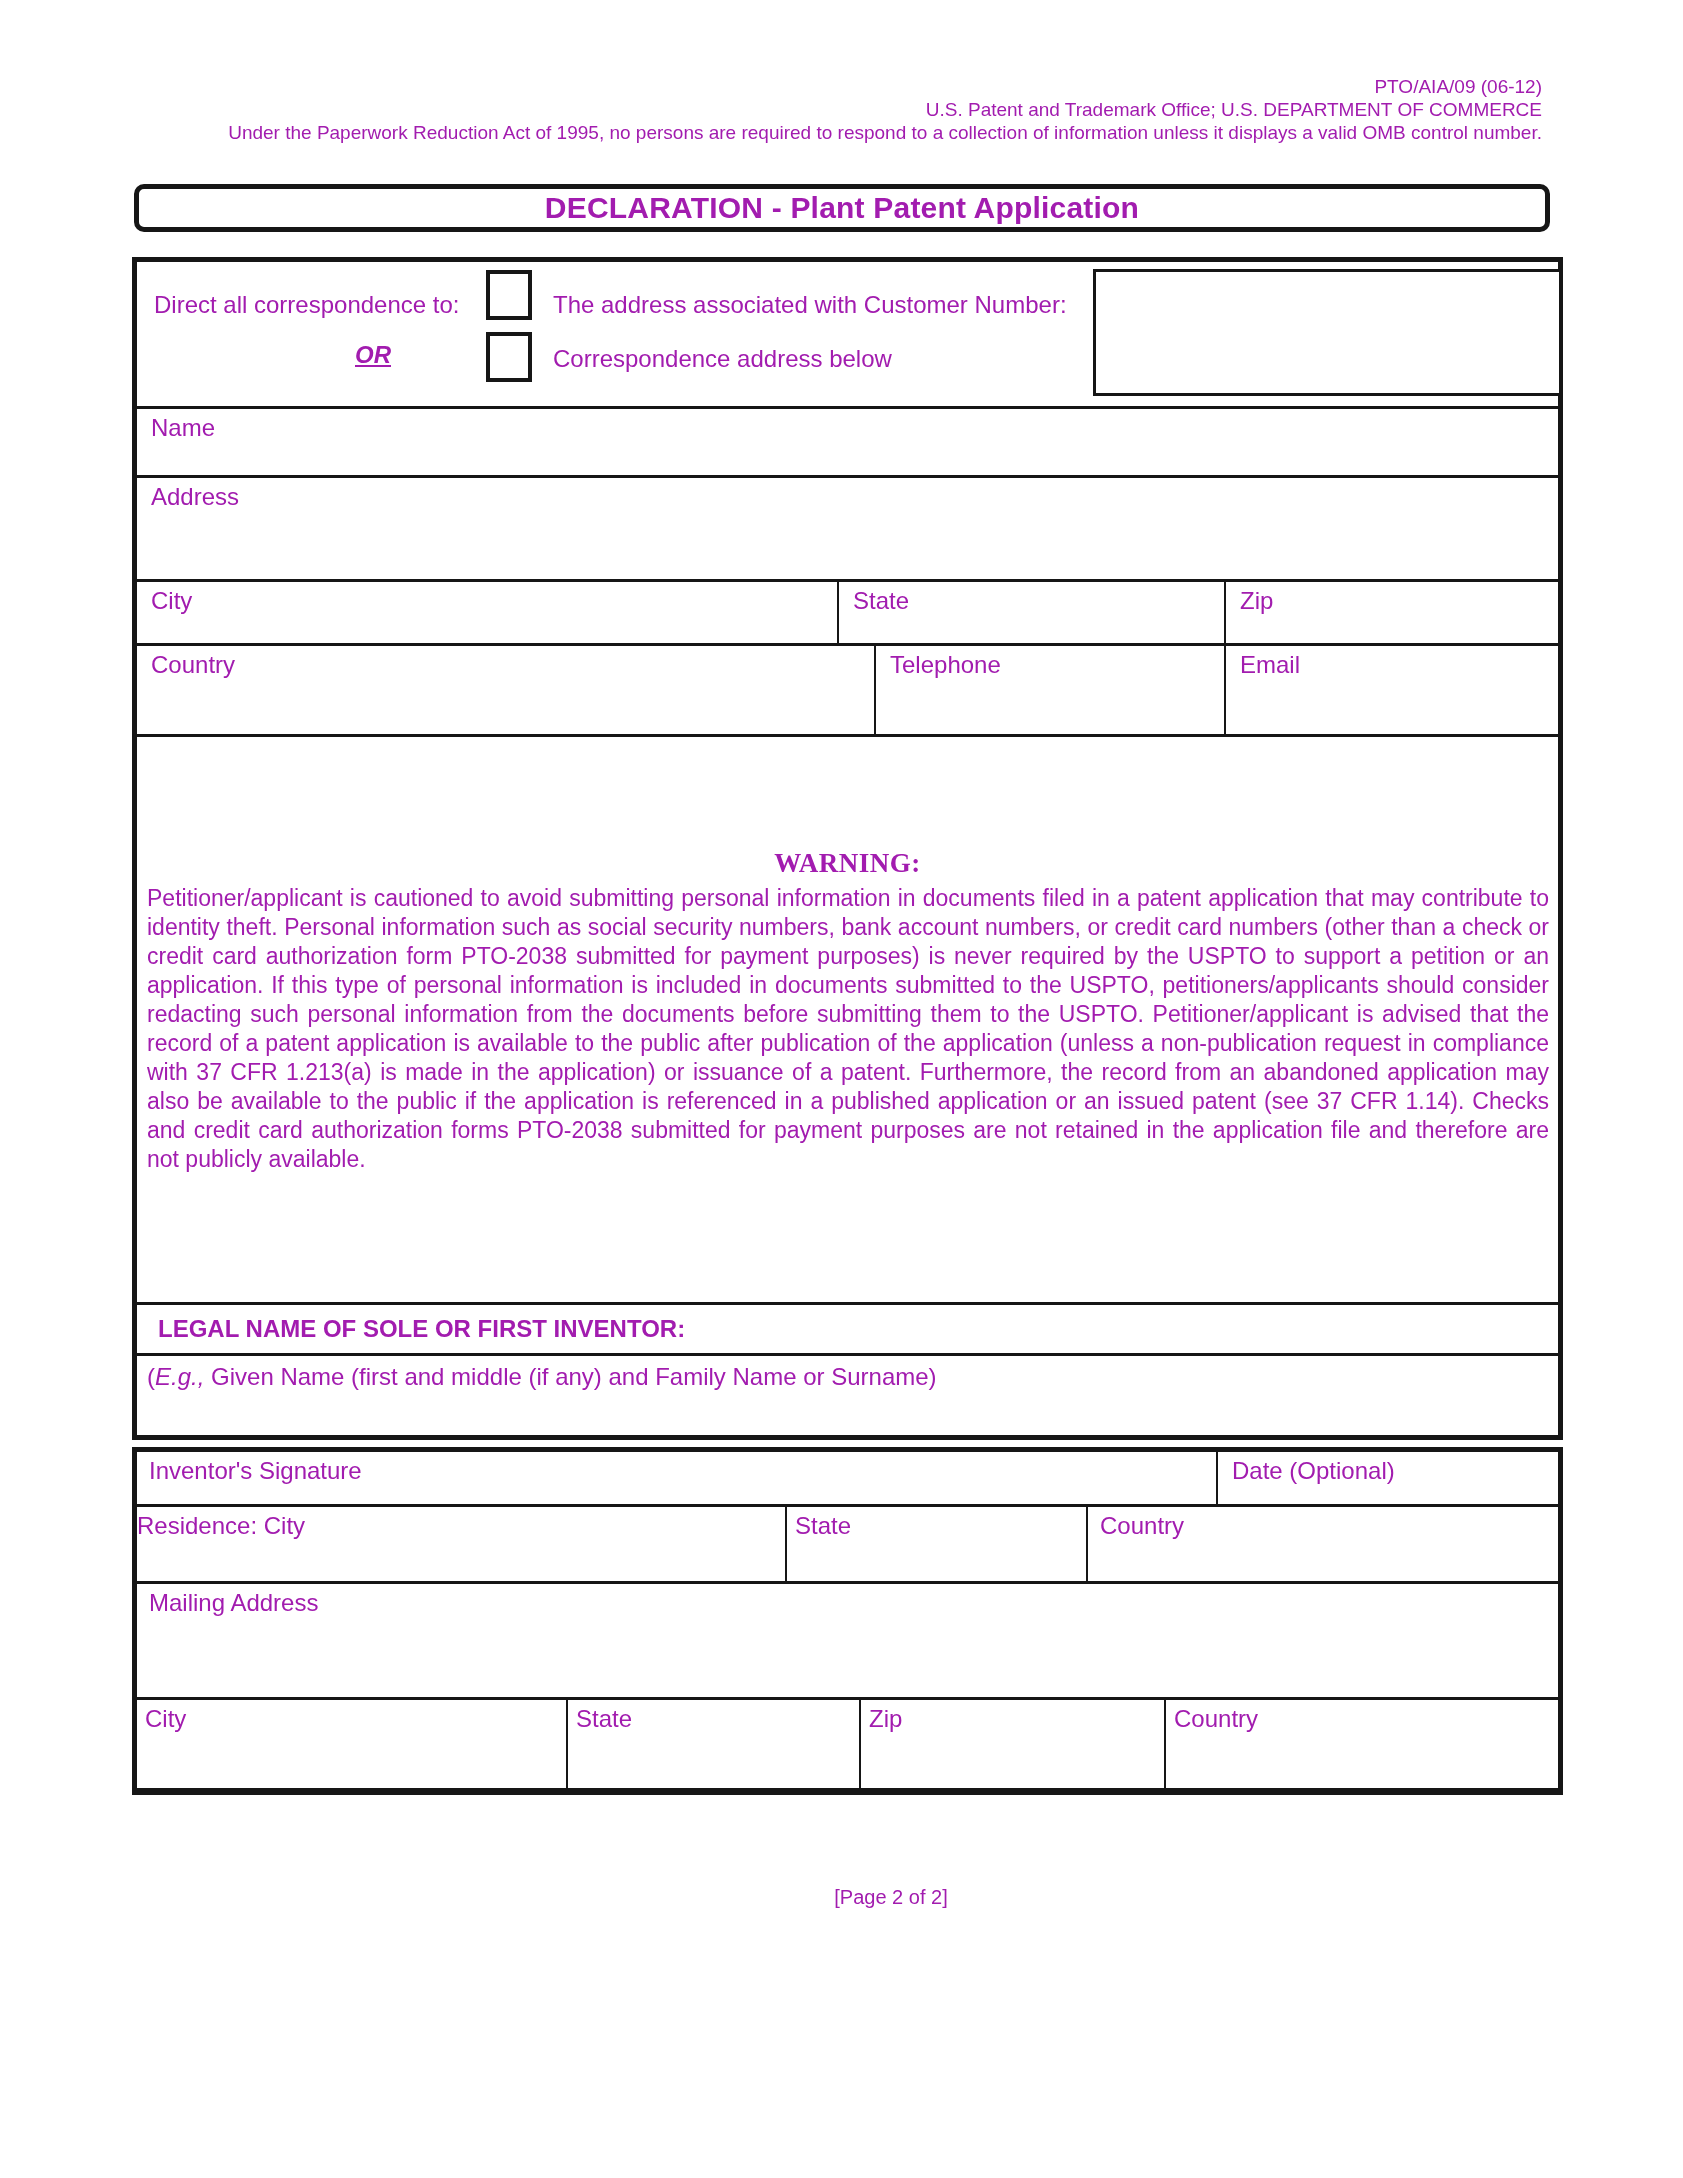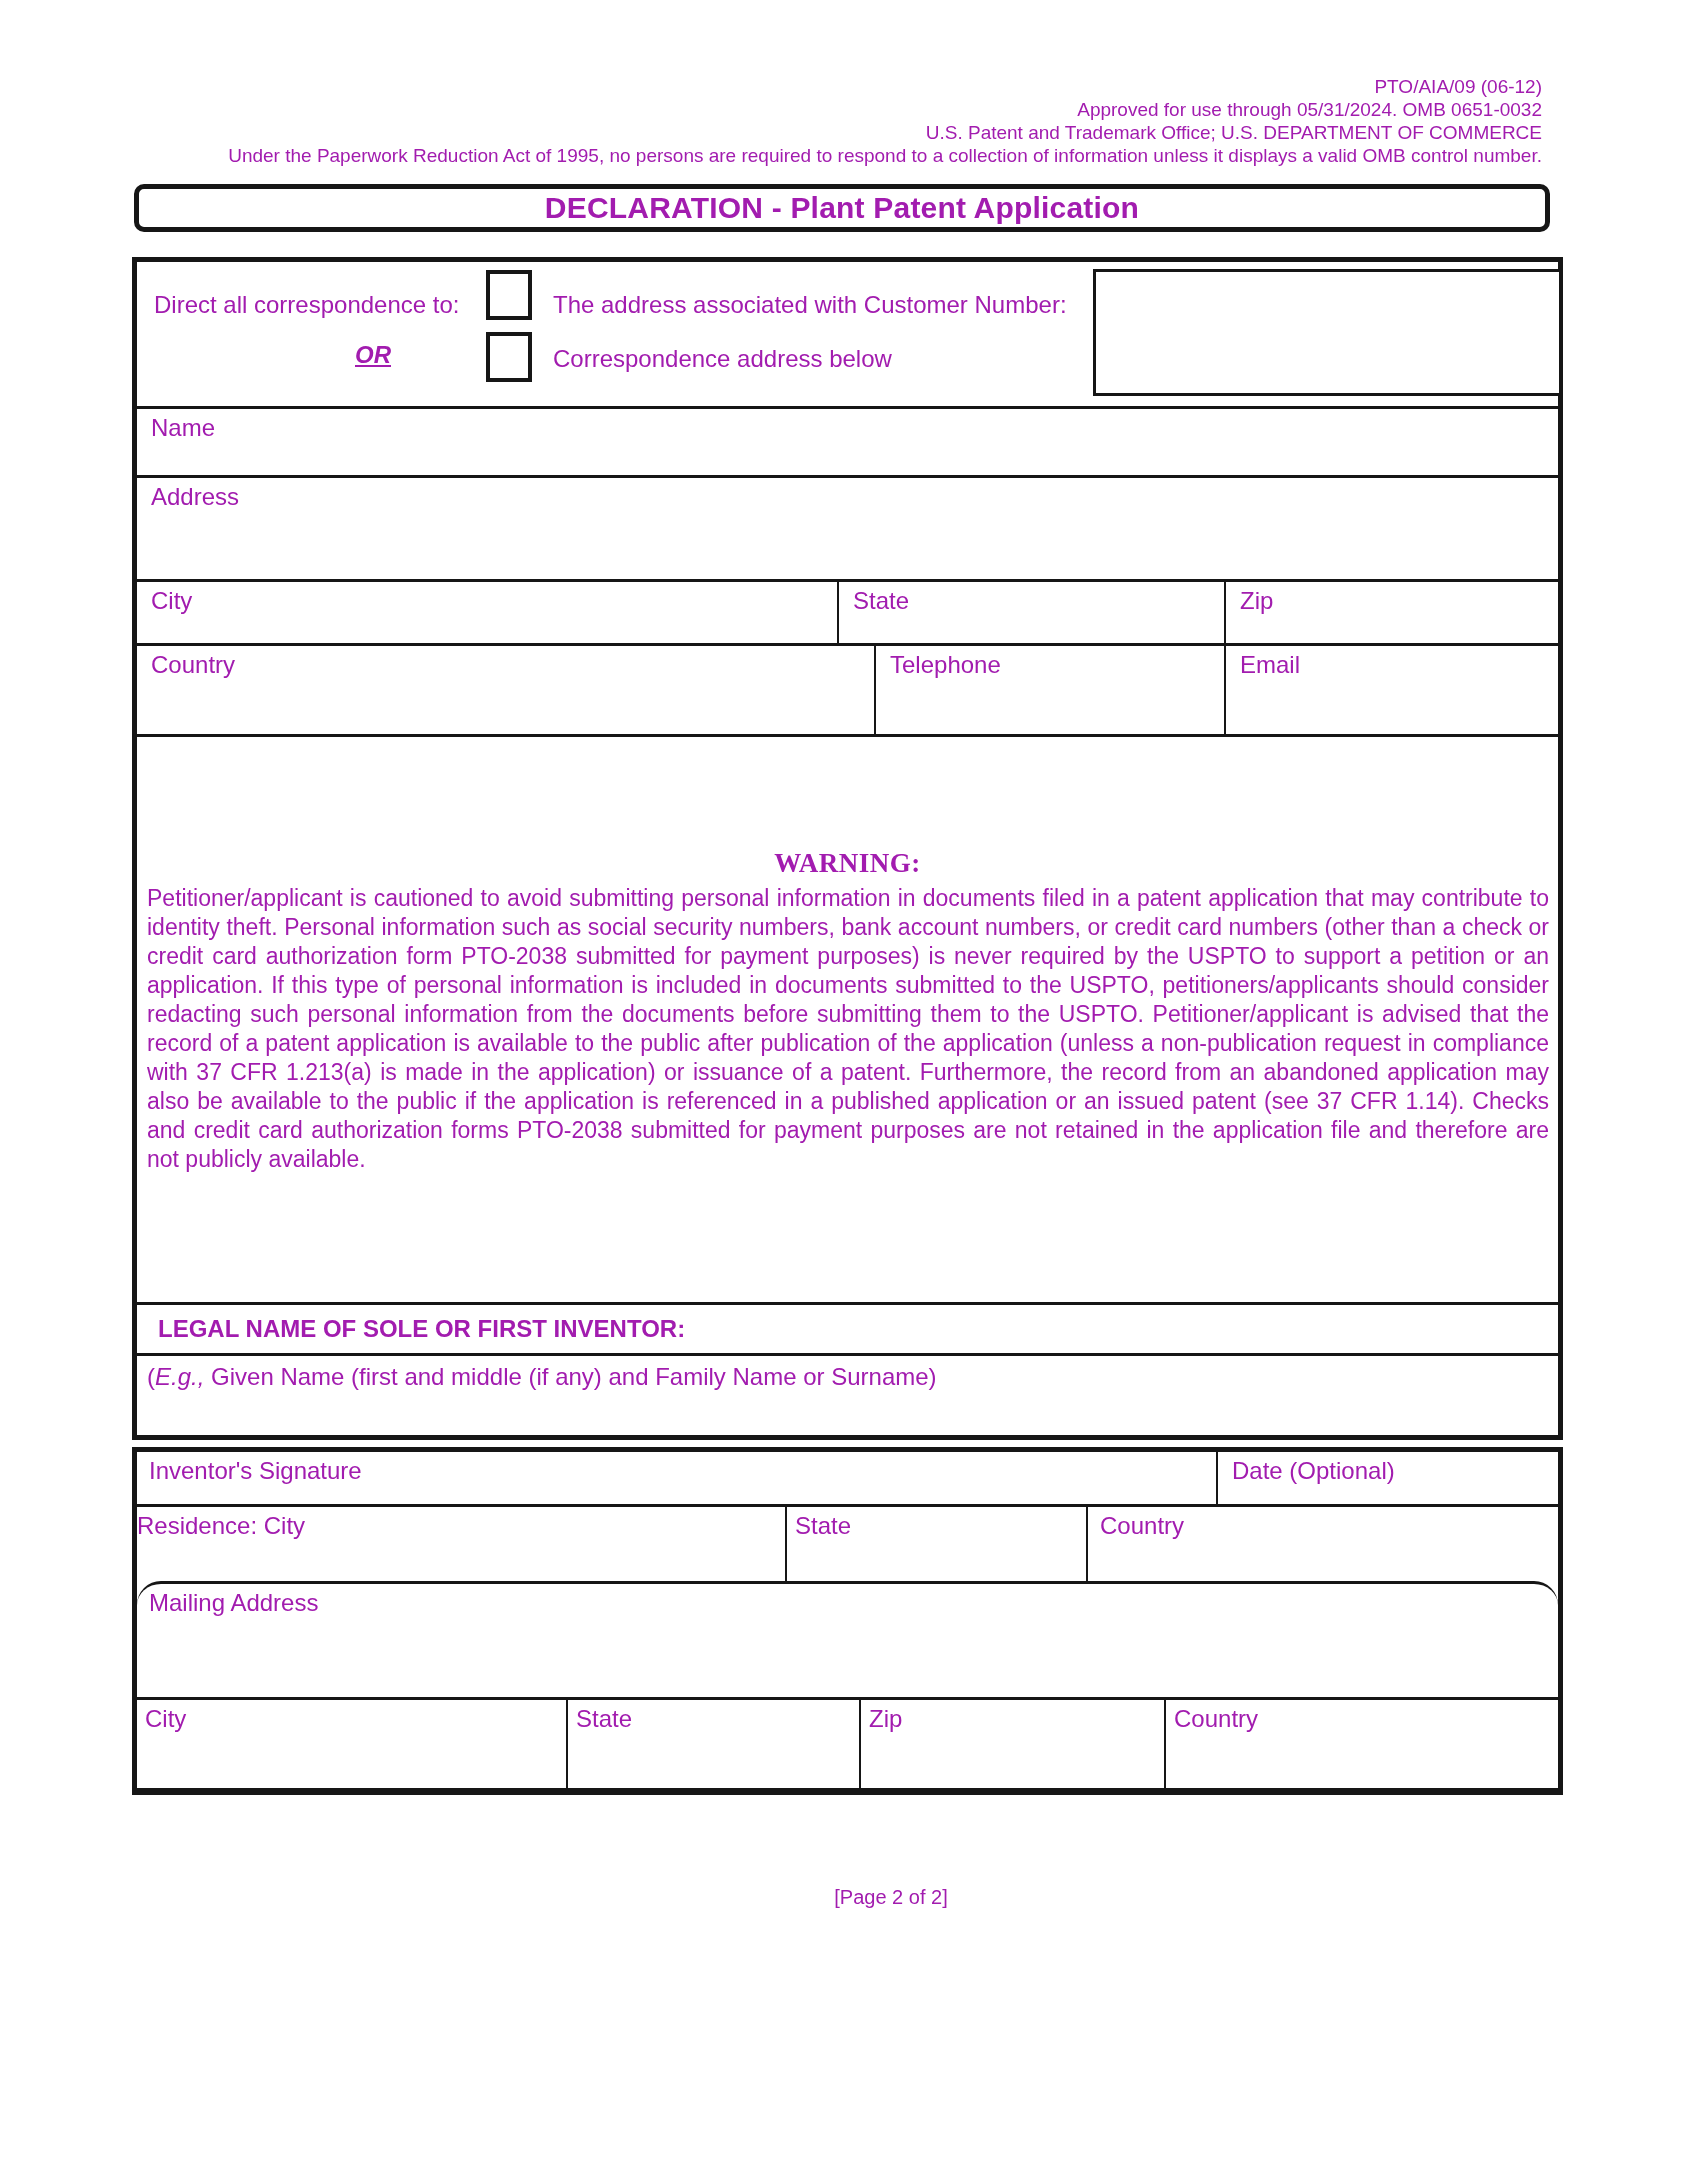--- a/index.html
+++ b/index.html
@@ -65,21 +65,21 @@
   .warn-body {
     position:absolute; left:10px; right:9px; top:147px;
     font-size:23px; line-height:29px; text-align:justify;
   }
   .legal-head { font-size:24px; font-weight:bold; padding:10px 0 12px 21px; display:block; }
   .eg-line { font-size:24px; padding:7px 0 0 10px; display:block; }
   .eg-line .it { font-style:italic; }
   
   .s-sig  { height:52px; }
   .s-res  { height:77px; }
-  .s-mail { height:116px;border-radius:24px; }
+  .s-mail { height:116px; }
   .s-city { height:91px; }
   .s-add  { height:77px; }
   
   .add-chk { position:absolute; left:168px; top:12px; }
   .add-txt { position:absolute; left:228px; top:24px; font-size:24px; white-space:nowrap; }
   .blank {
     display:inline-block; width:55px; height:20px;
     border-bottom:3px solid #161616; margin-right:9px;
   }
   
@@ -88,21 +88,20 @@
     text-align:center; font-size:20px;
   }
 </style>
 </head>
 <body>
 
 <div class="page">
 
   <div class="hdr">
     <div>PTO/AIA/09 (06-12)</div>
-    <div>Approved for use through 05/31/2024. OMB 0651-0032</div>
     <div>U.S. Patent and Trademark Office; U.S. DEPARTMENT OF COMMERCE</div>
     <div>Under the Paperwork Reduction Act of 1995, no persons are required to respond to a collection of information unless it displays a valid OMB control number.</div>
   </div>
 
   <div class="title-box">
     <span>DECLARATION - Plant Patent Application</span>
   </div>
 
   <div class="tbl tbl1">
 

